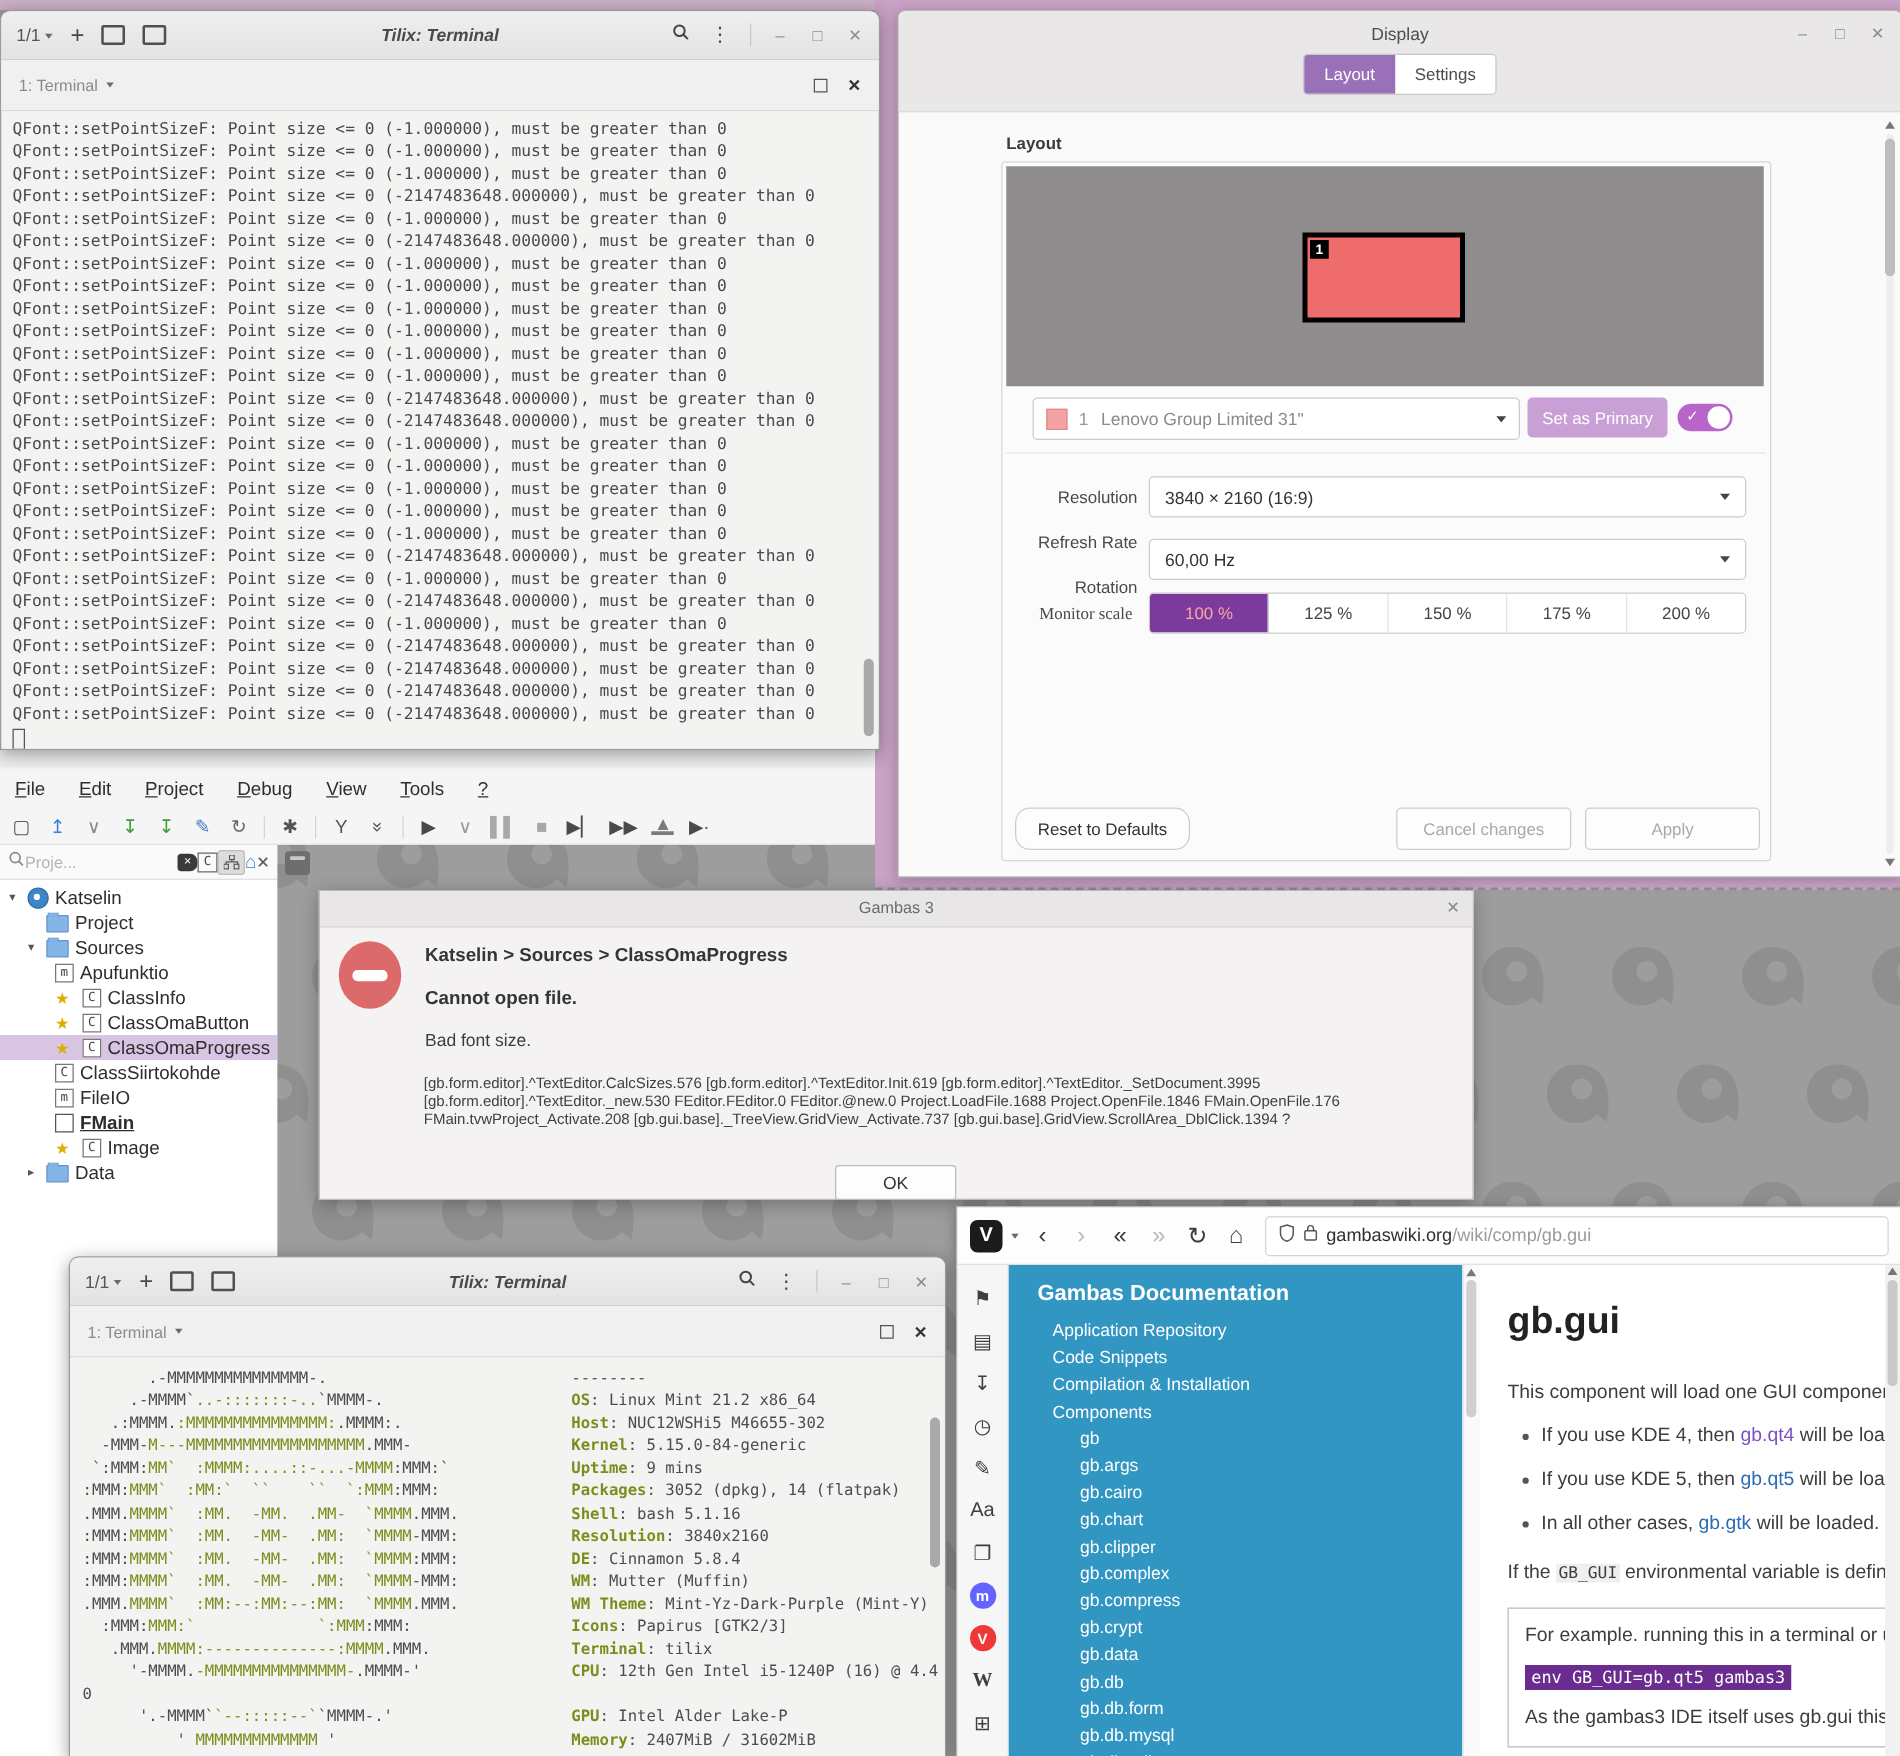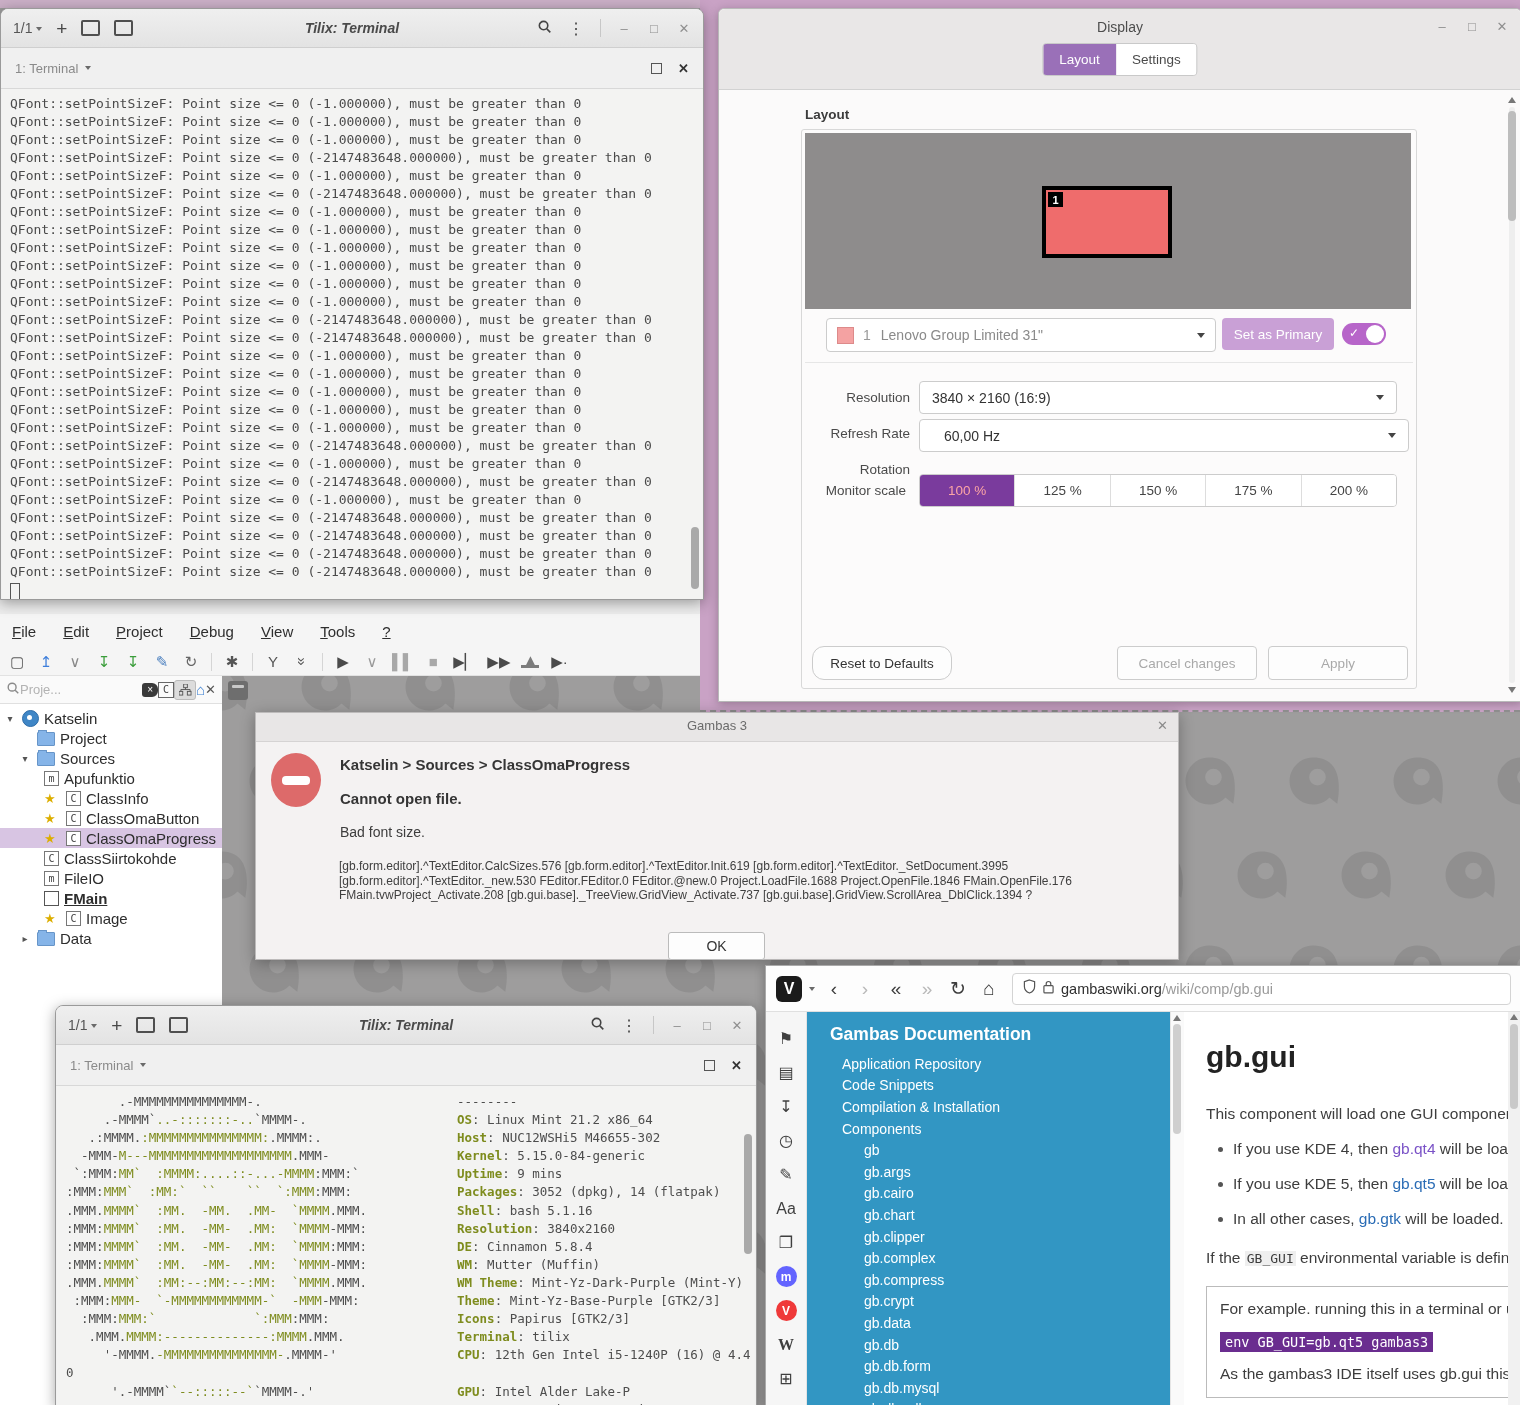--- a/index.html
+++ b/index.html
@@ -635,26 +635,26 @@
         <span class="knob"></span>
       </div>
       <div id="d-divider"></div>
 
       <div class="d-rowlab" style="left:8px;top:260px;">Resolution</div>
       <div class="d-input" style="left:117px;top:251px;width:476px;height:31px;">
         <span class="d-val">3840 × 2160 (16:9)</span>
         <span class="caret"></span>
       </div>
       <div class="d-rowlab" style="left:8px;top:296px;">Refresh Rate</div>
-      <div class="d-input" style="left:117px;top:289px;width:476px;height:31px;padding-left:12px;">
+      <div class="d-input" style="left:117px;top:301px;width:476px;height:31px;">
         <span class="d-val">60,00 Hz</span>
         <span class="caret"></span>
       </div>
       <div class="d-rowlab" style="left:8px;top:332px;">Rotation</div>
-      <div class="d-rowlab" style="left:4px;top:353px;">Monitor scale</div>
+      <div class="d-rowlab" style="left:4px;top:353px;font-family:Liberation Serif, serif;">Monitor scale</div>
       <div id="d-scale">
           <span class="d-seg sel">100 %</span>
           <span class="d-seg">125 %</span>
           <span class="d-seg">150 %</span>
           <span class="d-seg">175 %</span>
           <span class="d-seg">200 %</span>
         </div>
 
       <div class="d-btn dark" style="left:10px;top:516px;width:138px;border-radius:12px;">Reset to Defaults</div>
       <div class="d-btn dim" style="left:315px;top:516px;width:138px;">Cancel changes</div>
@@ -786,21 +786,20 @@
           <div class="nrow"><span class="nart"><span class="ad">     .-MMMM`</span><span class="ag">..-:::::::-..</span><span class="ad">`MMMM-.</span></span><span class="ninfo"><span class="nlab">OS</span><span class="nval">: Linux Mint 21.2 x86_64</span></span></div>
           <div class="nrow"><span class="nart"><span class="ad">   .:MMMM.</span><span class="ag">:MMMMMMMMMMMMMMM:</span><span class="ad">.MMMM:.</span></span><span class="ninfo"><span class="nlab">Host</span><span class="nval">: NUC12WSHi5 M46655-302</span></span></div>
           <div class="nrow"><span class="nart"><span class="ad">  -MMM-</span><span class="ag">M---MMMMMMMMMMMMMMMMMMM</span><span class="ad">.MMM-</span></span><span class="ninfo"><span class="nlab">Kernel</span><span class="nval">: 5.15.0-84-generic</span></span></div>
           <div class="nrow"><span class="nart"><span class="ad"> `:MMM:</span><span class="ag">MM`  :MMMM:....::-...-MMMM</span><span class="ad">:MMM:`</span></span><span class="ninfo"><span class="nlab">Uptime</span><span class="nval">: 9 mins</span></span></div>
           <div class="nrow"><span class="nart"><span class="ad">:MMM:</span><span class="ag">MMM`  :MM:`  ``    ``  `:MMM</span><span class="ad">:MMM:</span></span><span class="ninfo"><span class="nlab">Packages</span><span class="nval">: 3052 (dpkg), 14 (flatpak)</span></span></div>
           <div class="nrow"><span class="nart"><span class="ad">.MMM.</span><span class="ag">MMMM`  :MM.  -MM.  .MM-  `MMMM</span><span class="ad">.MMM.</span></span><span class="ninfo"><span class="nlab">Shell</span><span class="nval">: bash 5.1.16</span></span></div>
           <div class="nrow"><span class="nart"><span class="ad">:MMM:</span><span class="ag">MMMM`  :MM.  -MM-  .MM:  `MMMM</span><span class="ad">-MMM:</span></span><span class="ninfo"><span class="nlab">Resolution</span><span class="nval">: 3840x2160</span></span></div>
           <div class="nrow"><span class="nart"><span class="ad">:MMM:</span><span class="ag">MMMM`  :MM.  -MM-  .MM:  `MMMM</span><span class="ad">:MMM:</span></span><span class="ninfo"><span class="nlab">DE</span><span class="nval">: Cinnamon 5.8.4</span></span></div>
           <div class="nrow"><span class="nart"><span class="ad">:MMM:</span><span class="ag">MMMM`  :MM.  -MM-  .MM:  `MMMM</span><span class="ad">-MMM:</span></span><span class="ninfo"><span class="nlab">WM</span><span class="nval">: Mutter (Muffin)</span></span></div>
           <div class="nrow"><span class="nart"><span class="ad">.MMM.</span><span class="ag">MMMM`  :MM:--:MM:--:MM:  `MMMM</span><span class="ad">.MMM.</span></span><span class="ninfo"><span class="nlab">WM Theme</span><span class="nval">: Mint-Yz-Dark-Purple (Mint-Y)</span></span></div>
-          <div class="nrow"><span class="nart"><span class="ad"> :MMM:</span><span class="ag">MMM-  `-MMMMMMMMMMMM-`  -MMM</span><span class="ad">-MMM:</span></span><span class="ninfo"><span class="nlab">Theme</span><span class="nval">: Mint-Yz-Base-Purple [GTK2/3]</span></span></div>
           <div class="nrow"><span class="nart"><span class="ad">  :MMM:</span><span class="ag">MMM:`             `:MMM</span><span class="ad">:MMM:</span></span><span class="ninfo"><span class="nlab">Icons</span><span class="nval">: Papirus [GTK2/3]</span></span></div>
           <div class="nrow"><span class="nart"><span class="ad">   .MMM.</span><span class="ag">MMMM:--------------:MMMM</span><span class="ad">.MMM.</span></span><span class="ninfo"><span class="nlab">Terminal</span><span class="nval">: tilix</span></span></div>
           <div class="nrow"><span class="nart"><span class="ad">     '-MMMM.</span><span class="ag">-MMMMMMMMMMMMMMM-</span><span class="ad">.MMMM-'</span></span><span class="ninfo"><span class="nlab">CPU</span><span class="nval">: 12th Gen Intel i5-1240P (16) @ 4.4</span></span></div>
           <div class="nrow"><span class="nart"><span class="ad">0</span><span class="ag"></span><span class="ad"></span></span><span class="ninfo"></span></div>
           <div class="nrow"><span class="nart"><span class="ad">      '.-MMMM`</span><span class="ag">`--:::::--`</span><span class="ad">`MMMM-.'</span></span><span class="ninfo"><span class="nlab">GPU</span><span class="nval">: Intel Alder Lake-P</span></span></div>
           <div class="nrow"><span class="nart"><span class="ad">          ' </span><span class="ag">MMMMMMMMMMMMM</span><span class="ad"> '</span></span><span class="ninfo"><span class="nlab">Memory</span><span class="nval">: 2407MiB / 31602MiB</span></span></div>
         </div>
       <div class="vthumb" style="right:3px;top:48px;height:120px;"></div>
     </div>
   </div>

